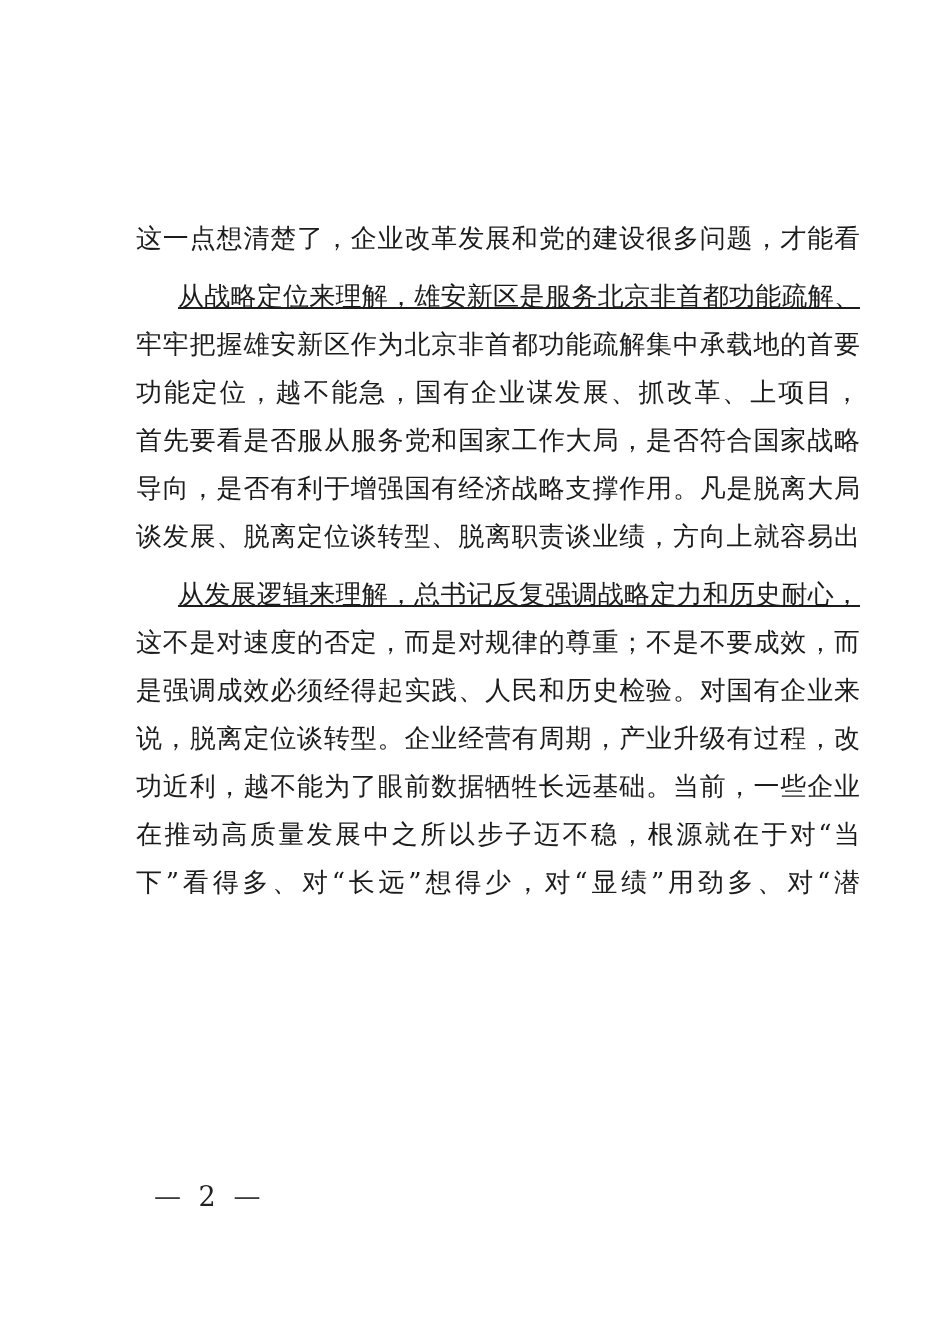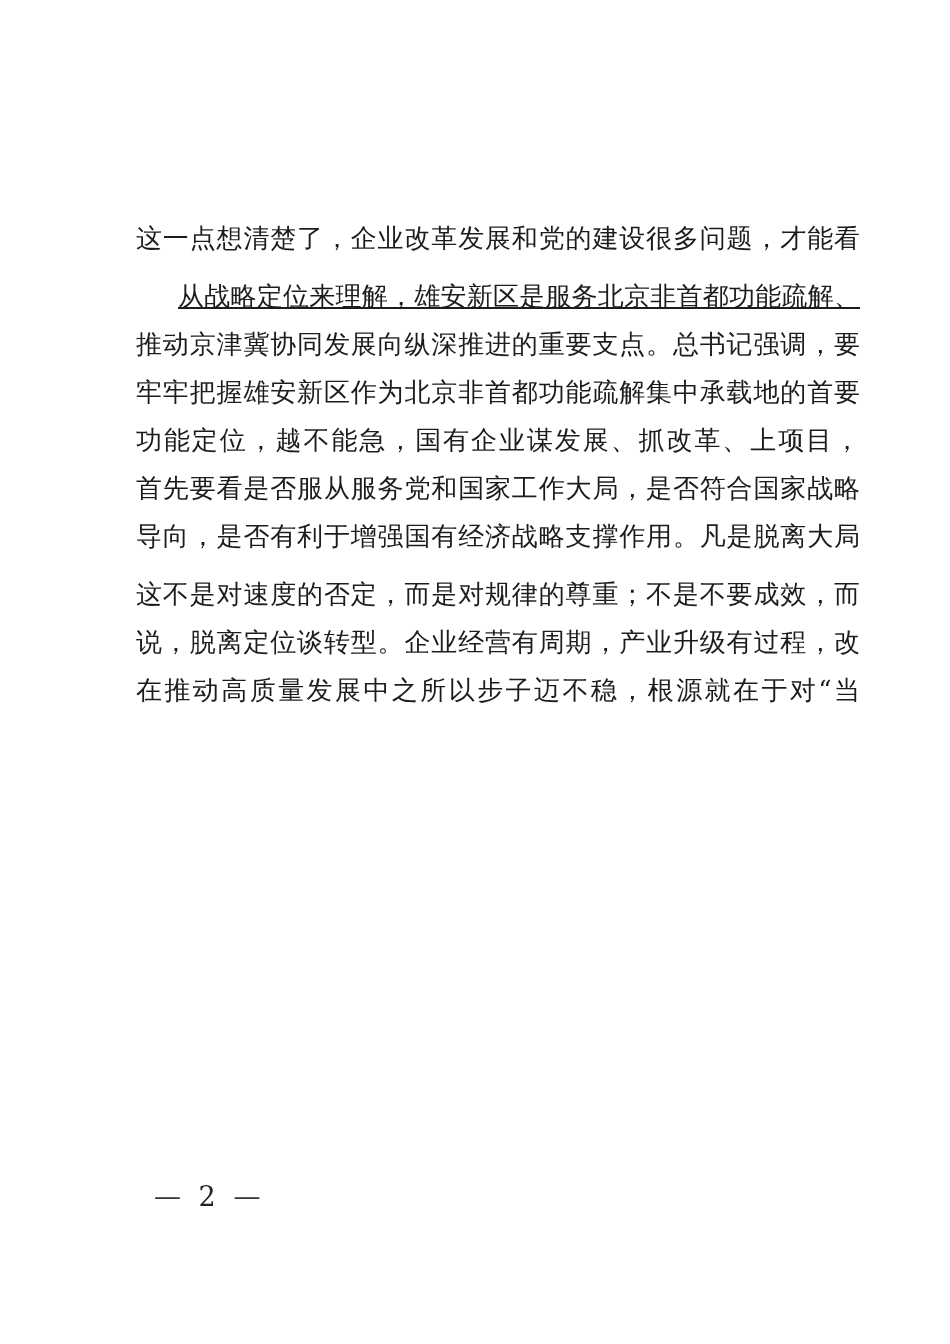--- a/index.html
+++ b/index.html
@@ -60,30 +60,34 @@
 </head>
 <body>
 
 <div class="page">
   <div class="body-text" id="paragraphs">
       <div class="para">
         <div class="line">这一点想清楚了，企业改革发展和党的建设很多问题，才能看</div>
       </div>
       <div class="para">
         <div class="line indent">从战略定位来理解，雄安新区是服务北京非首都功能疏解、</div>
-        <div class="line">推动京津冀协同发展向纵深推进的重要支点。总书记强调，要</div>
         <div class="line">牢牢把握雄安新区作为北京非首都功能疏解集中承载地的首要</div>
         <div class="line">功能定位，越不能急，国有企业谋发展、抓改革、上项目，</div>
         <div class="line">首先要看是否服从服务党和国家工作大局，是否符合国家战略</div>
         <div class="line">导向，是否有利于增强国有经济战略支撑作用。凡是脱离大局</div>
+        <div class="line">谈发展、脱离定位谈转型、脱离职责谈业绩，方向上就容易出</div>
       </div>
       <div class="para">
+        <div class="line indent">从发展逻辑来理解，总书记反复强调战略定力和历史耐心，</div>
         <div class="line">这不是对速度的否定，而是对规律的尊重；不是不要成效，而</div>
+        <div class="line">是强调成效必须经得起实践、人民和历史检验。对国有企业来</div>
         <div class="line">说，脱离定位谈转型。企业经营有周期，产业升级有过程，改</div>
+        <div class="line">功近利，越不能为了眼前数据牺牲长远基础。当前，一些企业</div>
         <div class="line">在推动高质量发展中之所以步子迈不稳，根源就在于对“当</div>
+        <div class="line">下”看得多、对“长远”想得少，对“显绩”用劲多、对“潜</div>
       </div>
     </div>
   <div class="footer">
     <span>—</span>
     <span class="num">2</span>
     <span>—</span>
   </div>
 </div>
 
 </body></html>

